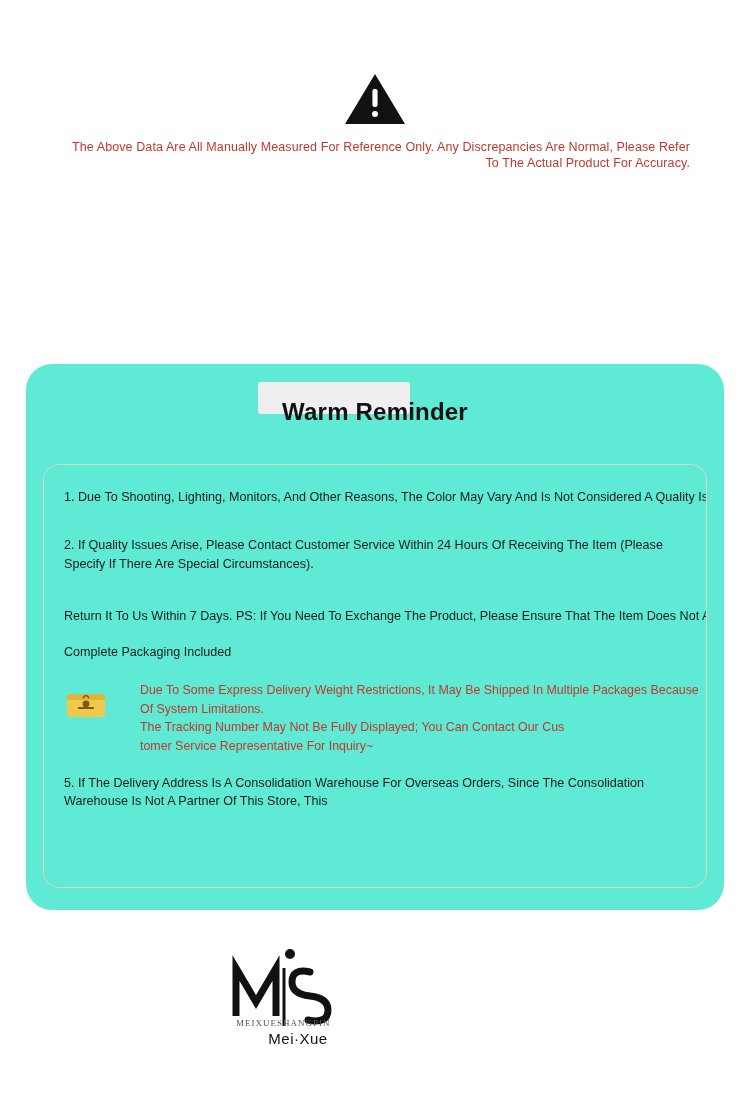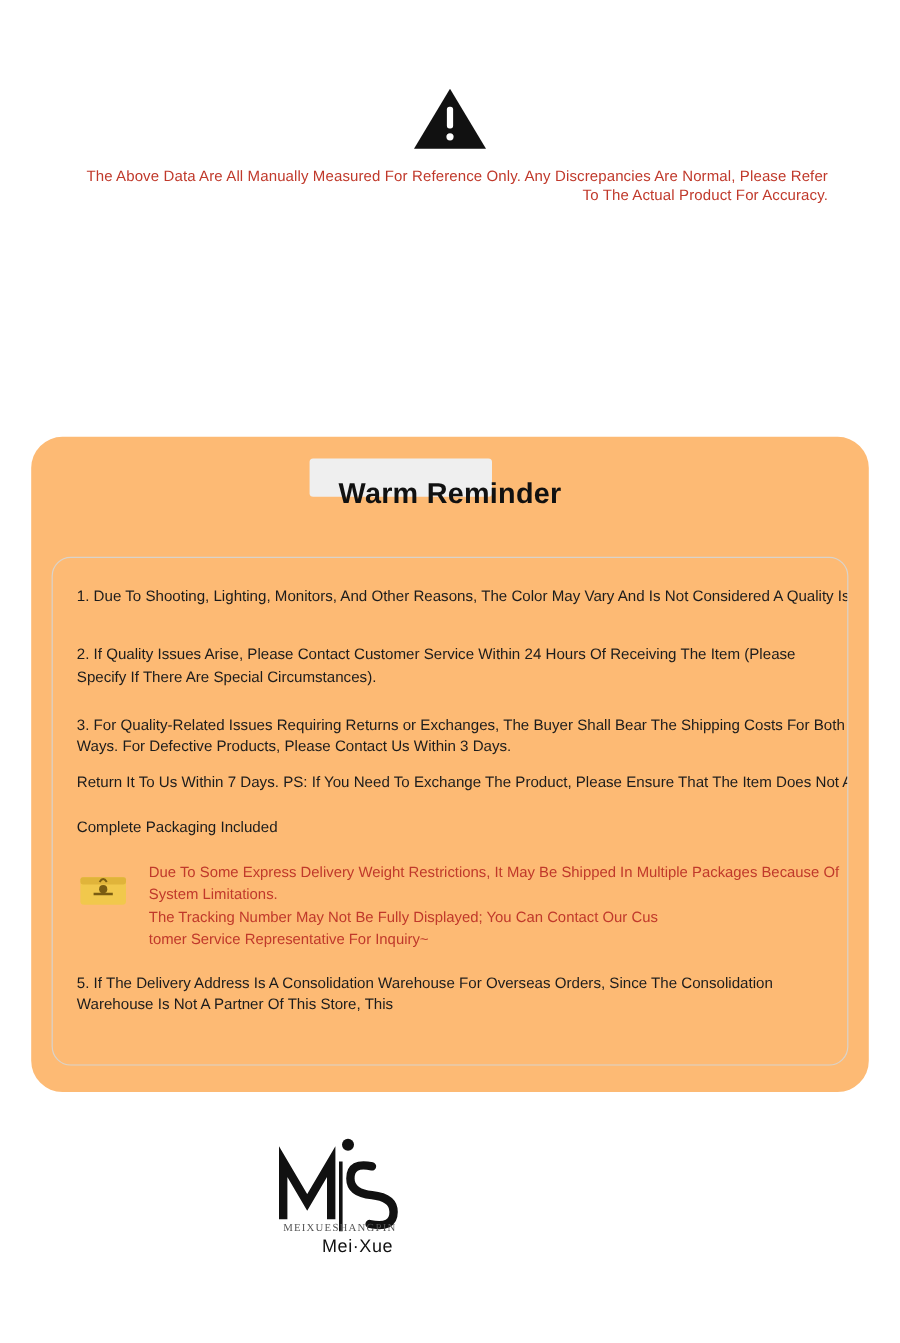--- a/index.html
+++ b/index.html
@@ -39,21 +39,21 @@
     letter-spacing: 0.1px;
   }
 
   
   .reminder-card {
     position: absolute;
     top: 364px;
     left: 26px;
     width: 698px;
     height: 546px;
-    background: #fdba74;
+    background: #5eead4;
     border-radius: 26px;
     box-sizing: border-box;
   }
   .reminder-title-bg {
     position: absolute;
     top: 18px;
     left: 232px;
     width: 152px;
     height: 32px;
     background: #efefef;
@@ -105,21 +105,21 @@
     min-height: 48px;
   }
   .express-icon {
     position: absolute;
     left: 0px;
     top: 4px;
     width: 46px;
     height: 36px;
   }
   .express-text {
-    margin-left: 60px;
+    margin-left: 76px;
     color: #c0392b;
     font-size: 12.4px;
     line-height: 1.5;
     white-space: pre-wrap;
   }
 
   
   .footer {
     position: absolute;
     top: 938px;
@@ -157,21 +157,20 @@
   <div class="reminder-title-bg"></div>
   <div class="reminder-title">Warm Reminder</div>
 
   <div class="inner-box">
     <div class="inner-pad">
       <div class="para nowrap-line">1. Due To Shooting, Lighting, Monitors, And Other Reasons, The Color May Vary And Is Not Considered A Quality Issue.</div>
       <div class="gap-m"></div>
       <div class="gap-s"></div>
       <div class="para">2. If Quality Issues Arise, Please Contact Customer Service Within 24 Hours Of Receiving The Item (Please Specify If There Are Special Circumstances).</div>
       <div class="gap-l"></div>
-      <div class="para">3. For Quality-Related Issues Requiring Returns or Exchanges, The Buyer Shall Bear The Shipping Costs For Both Ways. For Defective Products, Please Contact Us Within 3 Days.</div>
       <div class="gap-s"></div>
       <div class="para nowrap-line">Return It To Us Within 7 Days. PS: If You Need To Exchange The Product, Please Ensure That The Item Does Not Affect Resale</div>
       <div class="gap-m"></div>
       <div class="para">Complete Packaging Included</div>
 
       <div class="express-row">
         <svg class="express-icon" viewBox="0 0 46 36">
           <rect x="3" y="9" width="38" height="23" rx="3" fill="#f1c84c"></rect>
           <rect x="3" y="9" width="38" height="6" rx="2" fill="#e0b43a"></rect>
           <path d="M14 22 h16 v2 h-16 z" fill="#7a5c12"></path>

